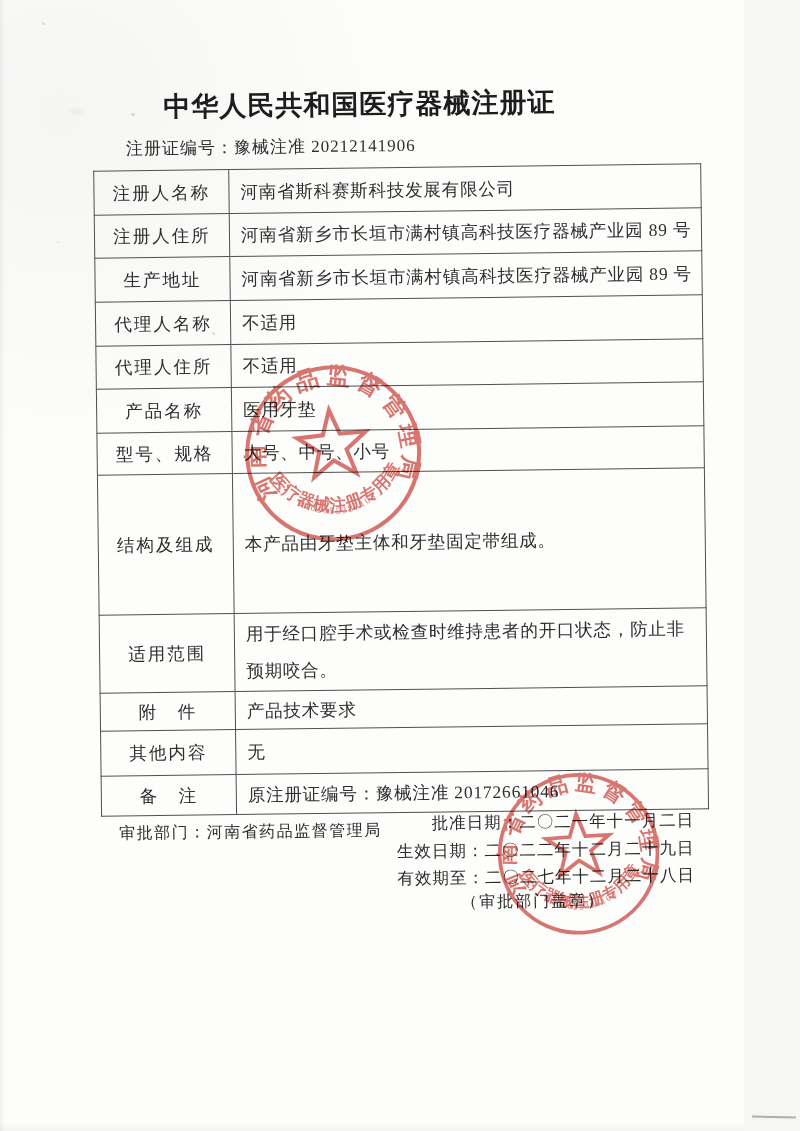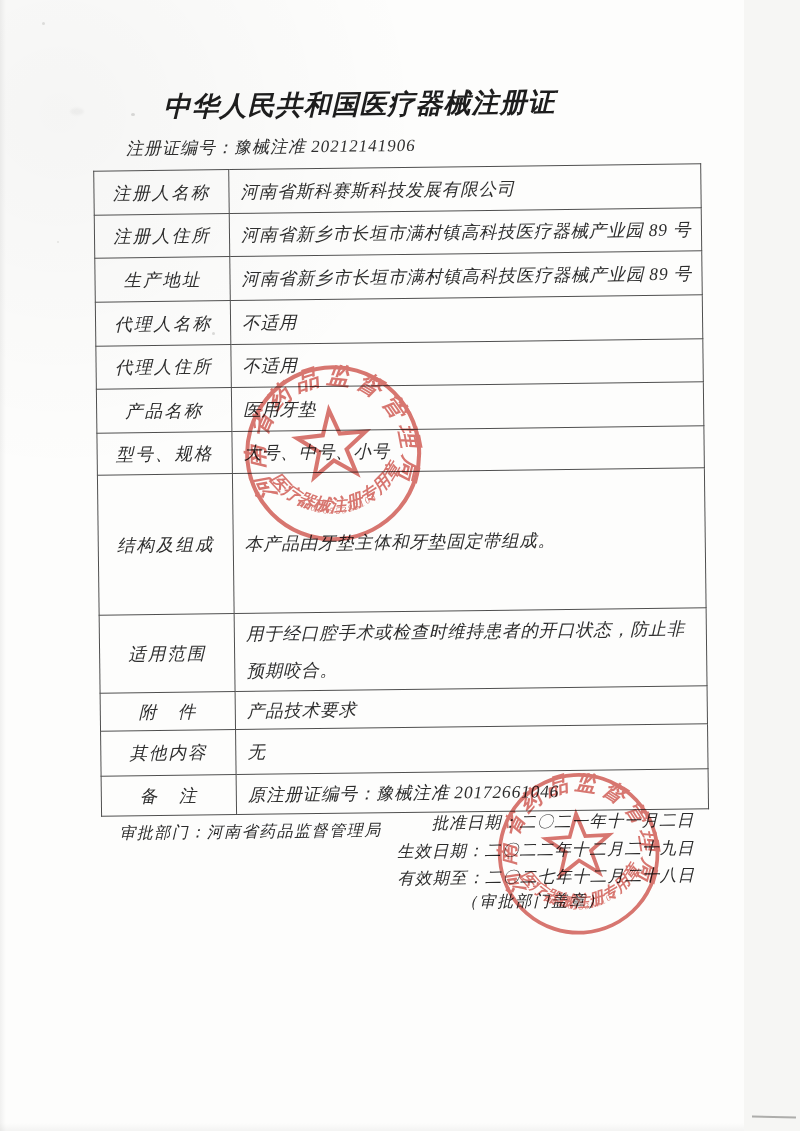--- a/index.html
+++ b/index.html
@@ -9,21 +9,20 @@
     font-family:"Liberation Serif","DejaVu Serif",serif;
   }
   .sheet{
     position:relative;width:744px;height:1131px;
     background:
       radial-gradient(circle at 8% 10%, rgba(0,0,0,0.03), rgba(0,0,0,0) 30%),
       linear-gradient(90deg, rgba(0,0,0,0.05) 0px, rgba(0,0,0,0) 6px),
       linear-gradient(0deg, rgba(0,0,0,0.04) 0px, rgba(0,0,0,0) 8px),
       #fdfdfc;
     color:#2b2b2b;
-    font-style:italic;
   }
   .tilt{
     position:absolute;left:0;top:0;width:800px;height:1131px;
     transform:rotate(-0.7deg);
     transform-origin:400px 480px;
   }
   .doc-title{
     position:absolute;left:168px;top:86px;
     font-size:27px;font-weight:bold;letter-spacing:1px;color:#1d1d1d;
   }

